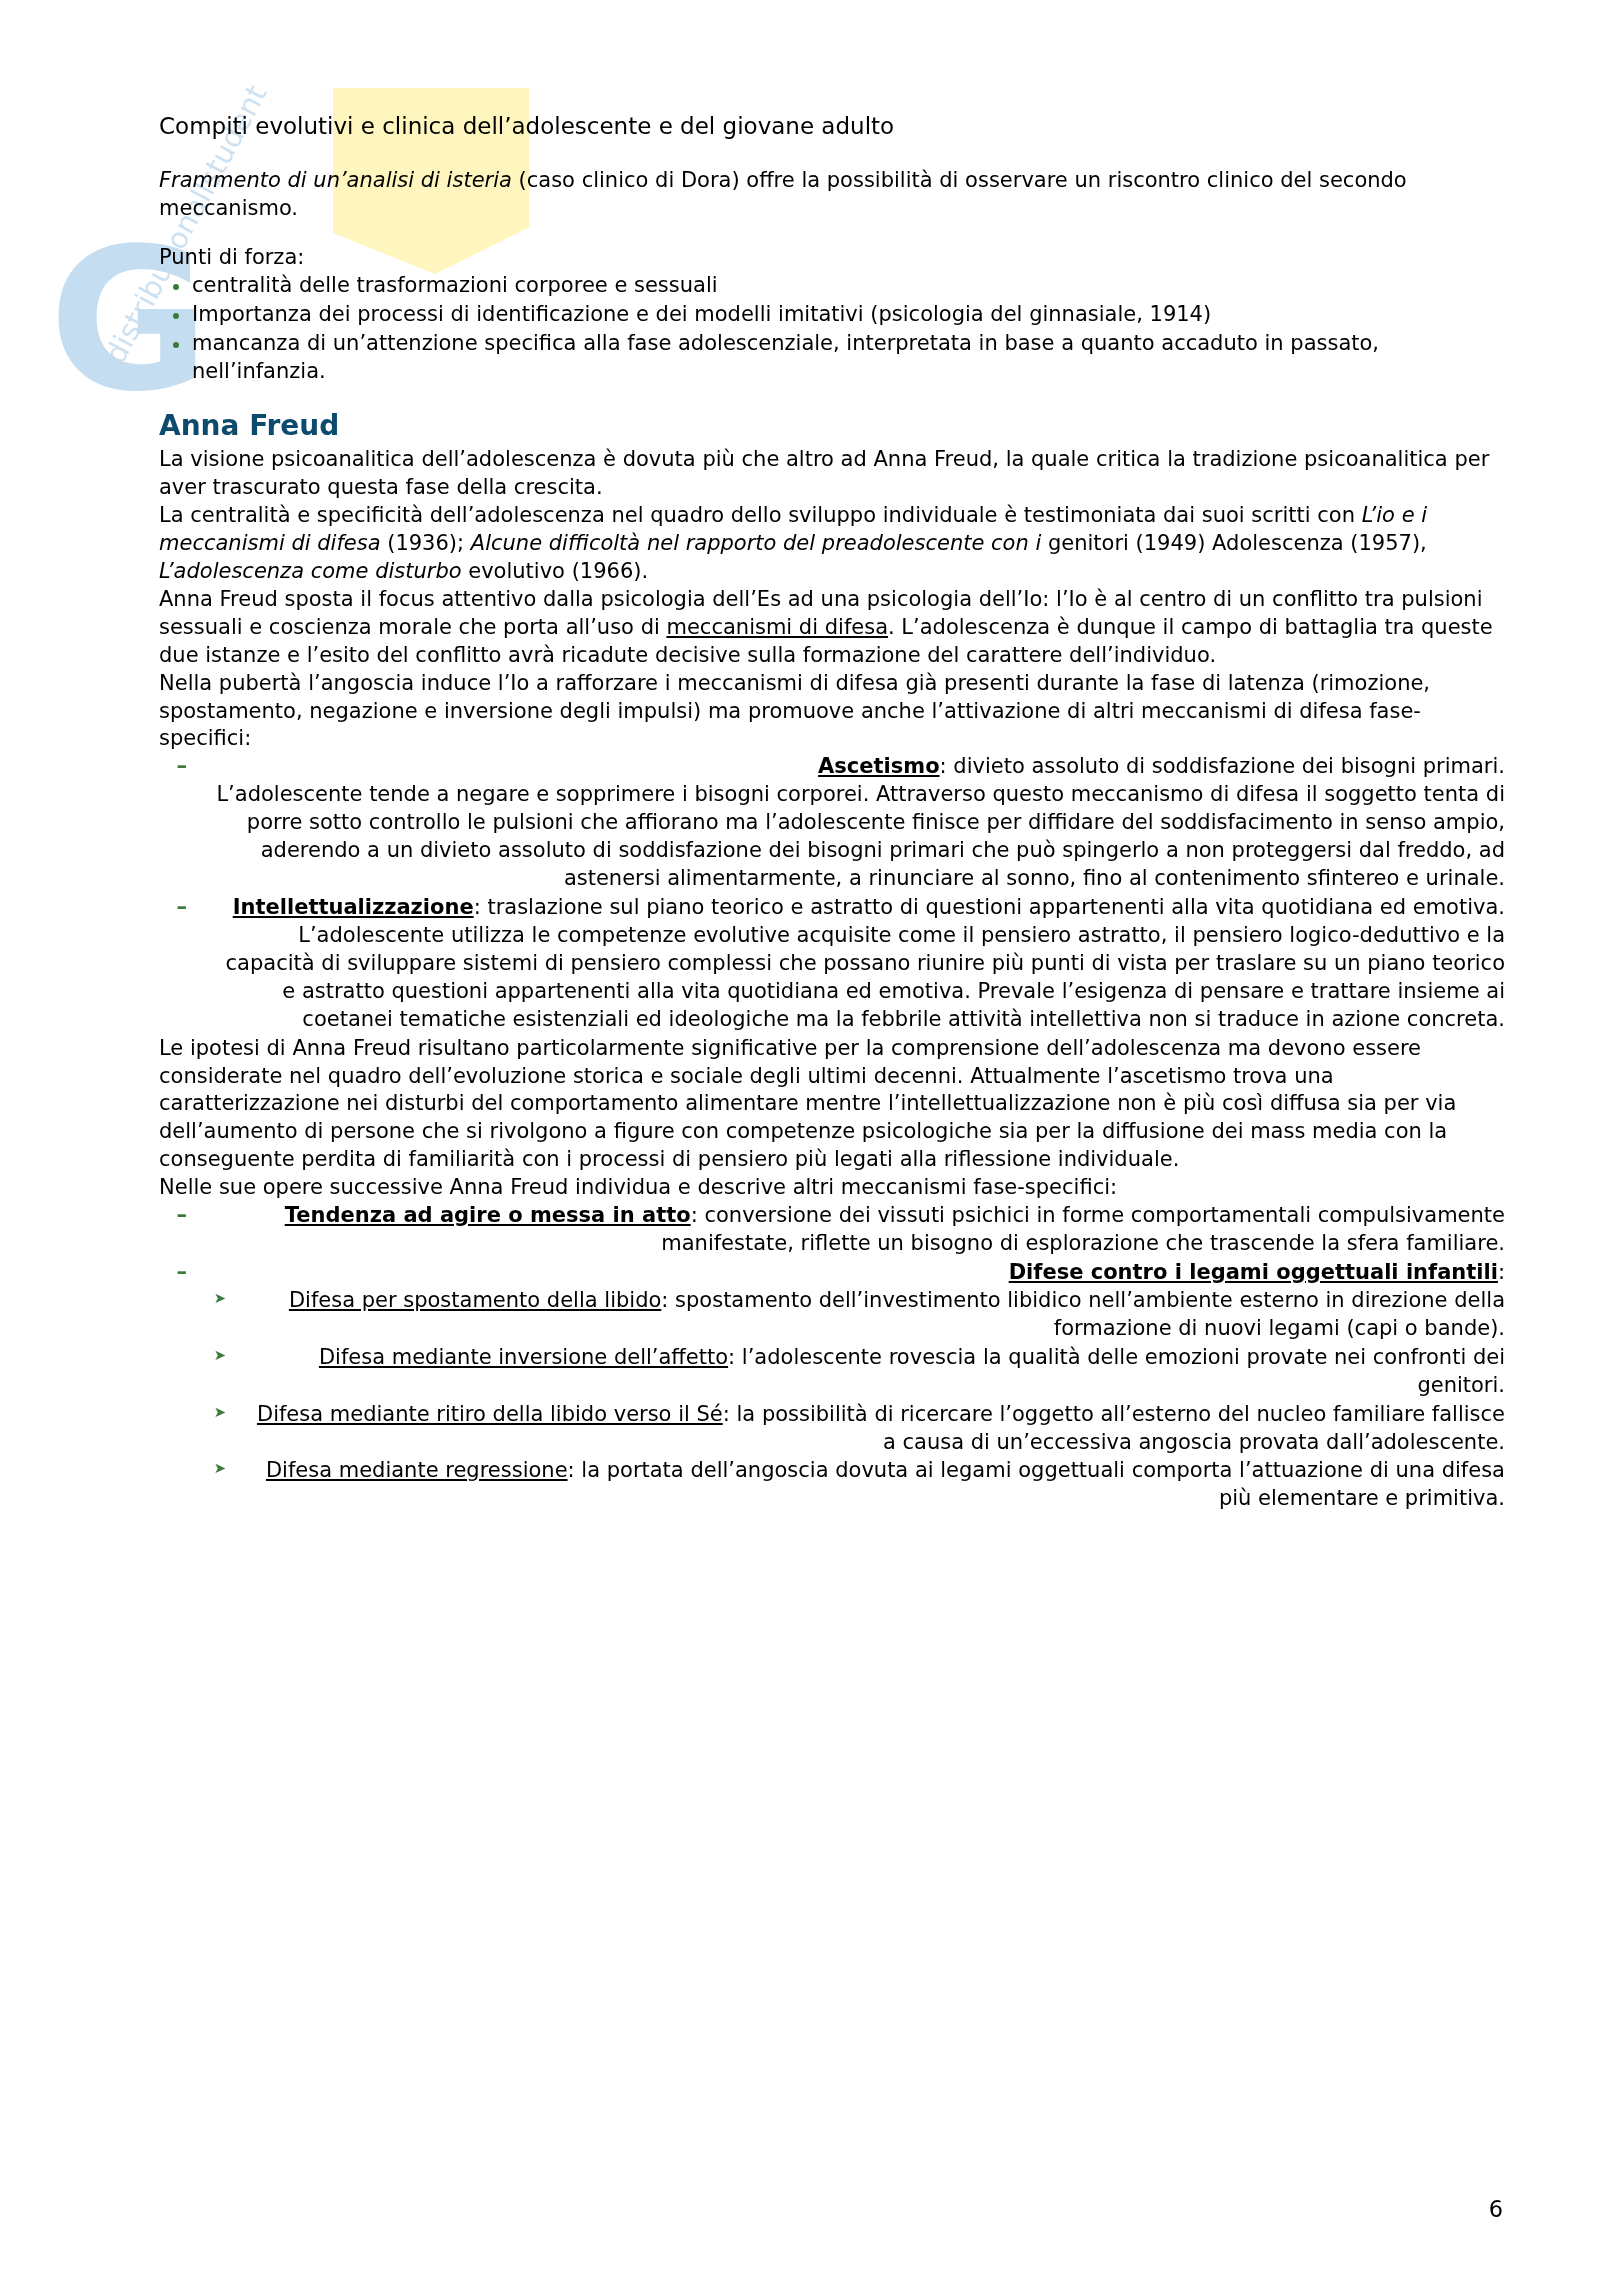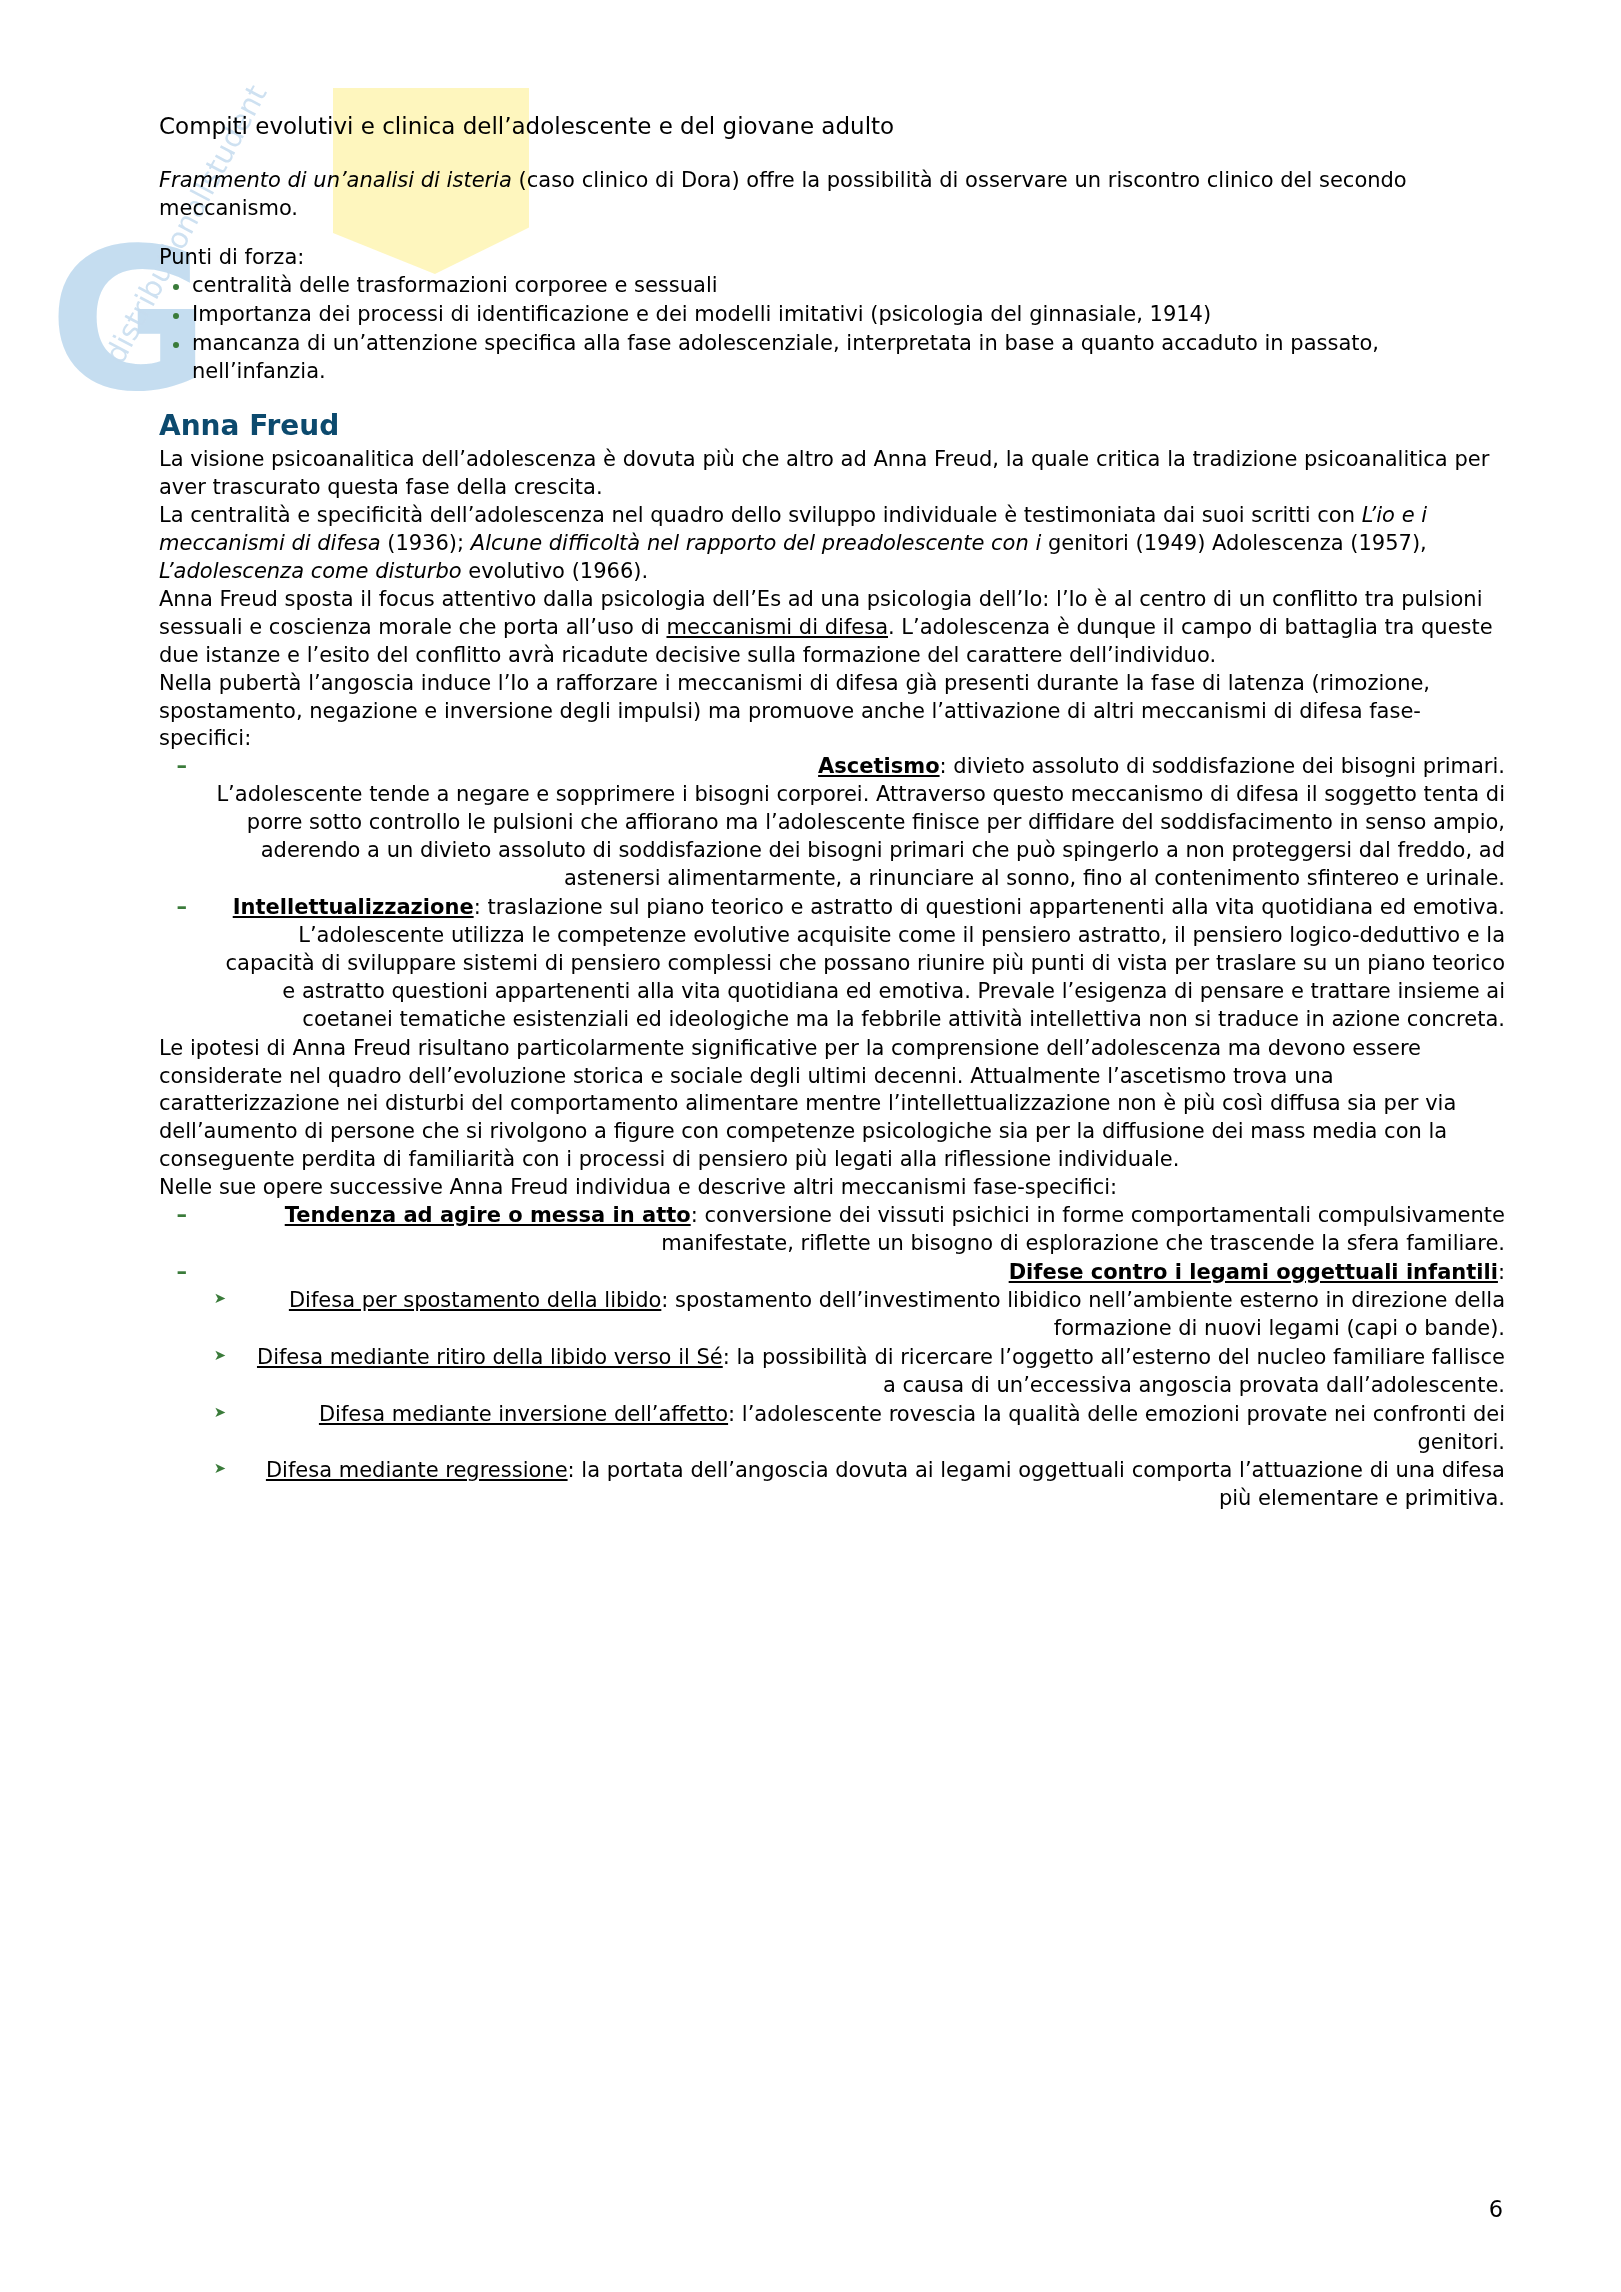--- a/index.html
+++ b/index.html
@@ -215,22 +215,22 @@
     <p class="para">Nelle sue opere successive Anna Freud individua e descrive altri meccanismi fase-specifici:</p>
 
     <ul class="dash-list">
       <li>
         <p><span class="u b">Tendenza ad agire o messa in atto</span><span>: conversione dei vissuti psichici in forme comportamentali compulsivamente manifestate, riflette un bisogno di esplorazione che trascende la sfera familiare.</span></p>
       </li>
       <li>
         <p><span class="u b">Difese contro i legami oggettuali infantili</span><span>:</span></p>
         <ul class="arrow-list">
           <li><span class="u">Difesa per spostamento della libido</span><span>: spostamento dell’investimento libidico nell’ambiente esterno in direzione della formazione di nuovi legami (capi o bande).</span></li>
+          <li><span class="u">Difesa mediante inversione dell’affetto</span><span>: l’adolescente rovescia la qualità delle emozioni provate nei confronti dei genitori.</span></li>
           <li><span class="u">Difesa mediante ritiro della libido verso il Sé</span><span>: la possibilità di ricercare l’oggetto all’esterno del nucleo familiare fallisce a causa di un’eccessiva angoscia provata dall’adolescente.</span></li>
-          <li><span class="u">Difesa mediante inversione dell’affetto</span><span>: l’adolescente rovescia la qualità delle emozioni provate nei confronti dei genitori.</span></li>
           <li><span class="u">Difesa mediante regressione</span><span>: la portata dell’angoscia dovuta ai legami oggettuali comporta l’attuazione di una difesa più elementare e primitiva.</span></li>
         </ul>
       </li>
     </ul>
 
   </div>
 
   <div class="page-number">6</div>
 
 </div>

